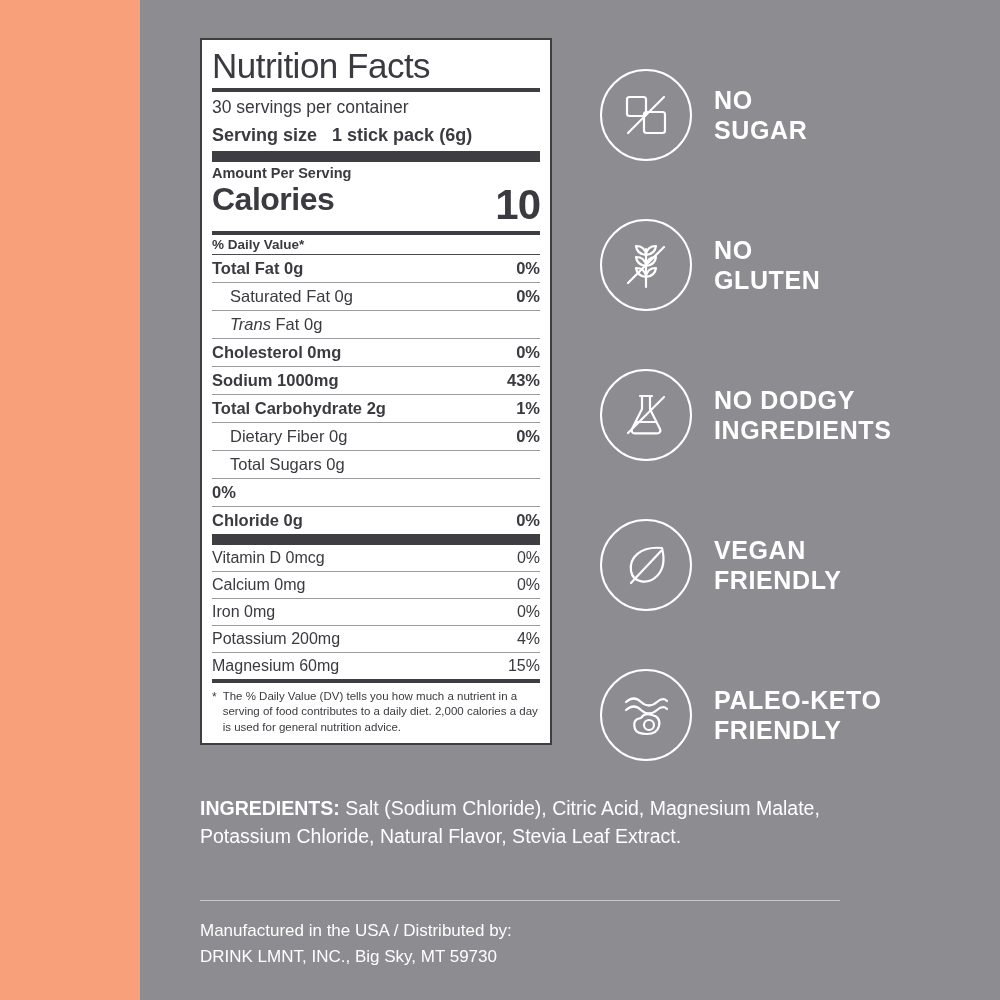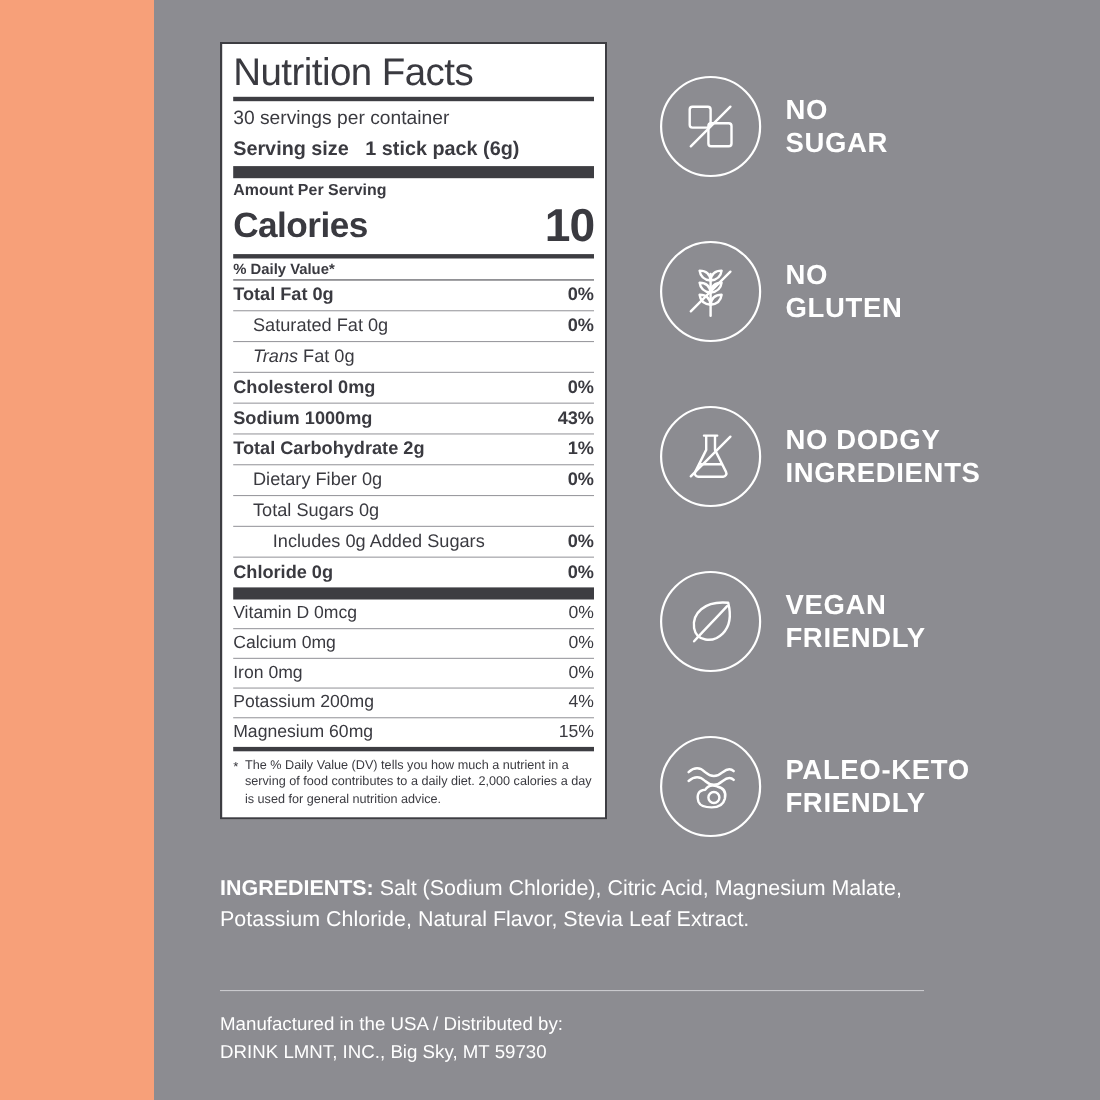--- a/index.html
+++ b/index.html
@@ -70,21 +70,21 @@
     line-height: 1.45;
     padding-bottom: 3px;
   }
   .nf-amount {
     font-size: 14.5px;
     font-weight: bold;
     padding-top: 3px;
   }
   .cal-row {
     display: flex;
-    align-items: center;
+    align-items: flex-start;
     justify-content: space-between;
     padding-bottom: 2px;
   }
   .cal-label { font-size: 32px; font-weight: bold; letter-spacing: -0.5px; }
   .cal-value { font-size: 42px; font-weight: bold; letter-spacing: -1px; }
 
   .dv-head {
     text-align: left;
     font-size: 13.5px;
     font-weight: bold;
@@ -223,21 +223,20 @@
         </div>
         <div class="nf-row">
           <span class="nm indent-1">Dietary Fiber 0g</span>
           <span class="pc">0%</span>
         </div>
         <div class="nf-row">
           <span class="nm indent-1">Total Sugars 0g</span>
           <span class="pc"></span>
         </div>
         <div class="nf-row">
-          <span class="nm indent-2">Includes 0g Added Sugars</span>
           <span class="pc">0%</span>
         </div>
         <div class="nf-row">
           <span class="nm indent-0"><b>Chloride 0g</b></span>
           <span class="pc">0%</span>
         </div>
       </div>
     <div class="rule-thick"></div>
     <div id="nf-vitamins" class="nf-vitamins">
         <div class="nf-row first" style="border-top: none;">

